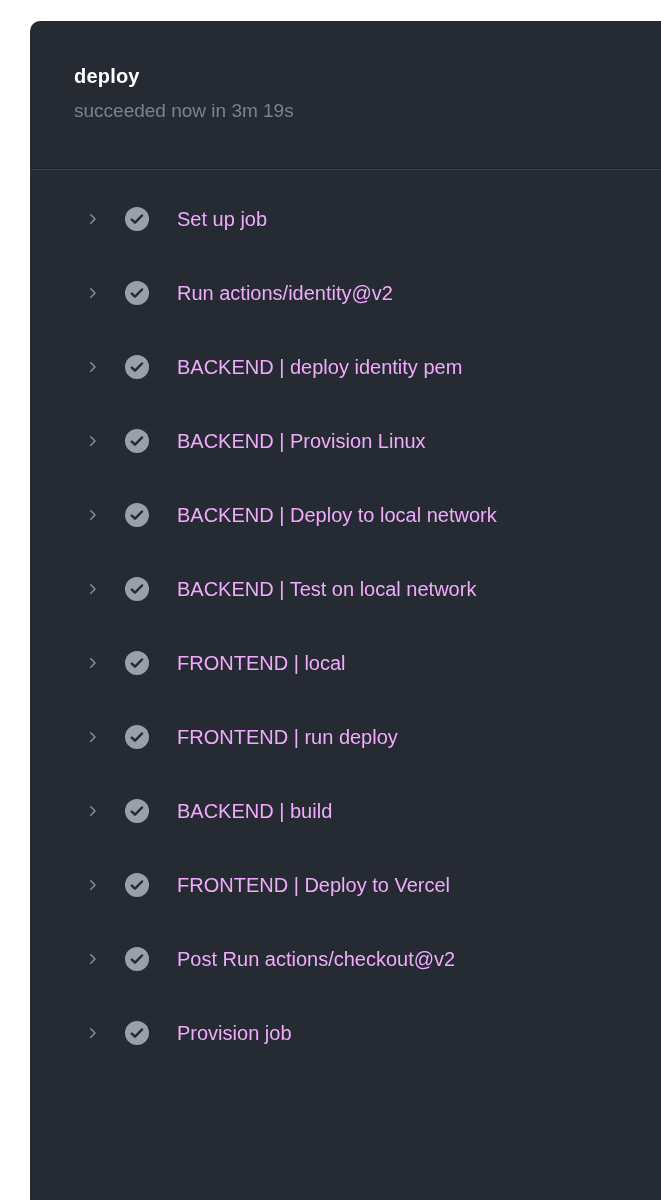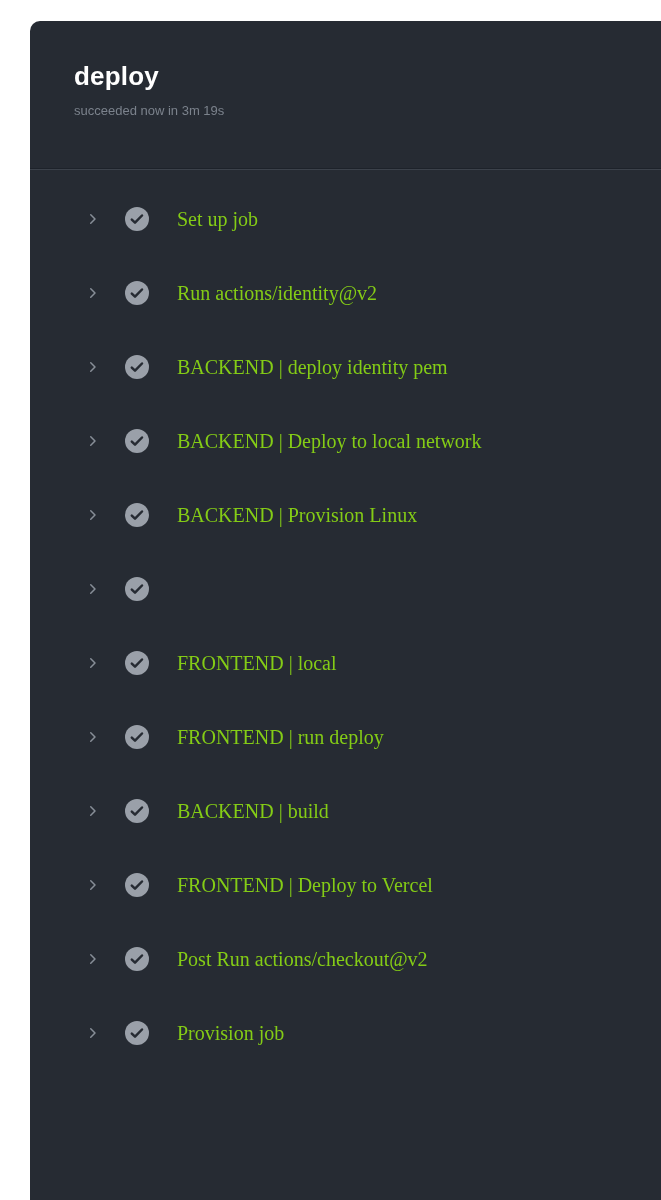--- a/index.html
+++ b/index.html
@@ -25,29 +25,29 @@
     overflow: hidden;
   }
   .job-header {
     box-sizing: border-box;
     height: 148px;
     padding: 39px 20px 0 44px;
     border-bottom: 1px solid #1d222a;
   }
   .job-title {
     margin: 0;
-    font-size: 26px;
+    font-size: 20px;
     line-height: 32px;
     font-weight: 700;
     color: #ffffff;
     letter-spacing: 0.2px;
   }
   .job-status {
     margin-top: 8px;
-    font-size: 13px;
+    font-size: 19px;
     line-height: 22px;
     font-weight: 400;
     color: #7b828c;
   }
   .steps {
     list-style: none;
     margin: 0;
     padding: 12px 0 0 0;
     border-top: 1px solid #3c424b;
   }
@@ -69,23 +69,22 @@
     width: 24px;
     height: 24px;
     margin-right: 28px;
     flex: 0 0 auto;
     display: inline-flex;
   }
   .step-label {
     font-size: 20px;
     line-height: 26px;
     font-weight: 400;
-    color: #84cc16;
+    color: #f0abfc;
     white-space: nowrap;
-    font-family: Liberation Serif, serif;
   }
 </style>
 </head>
 <body>
 
 <div class="panel">
   <div class="job-header">
     <h1 class="job-title">deploy</h1>
     <div class="job-status">succeeded now in 3m 19s</div>
   </div>
@@ -140,50 +139,51 @@
       <svg width="16" height="16" viewBox="0 0 16 16" aria-hidden="true">
         <path d="M6.22 3.22a.75.75 0 0 1 1.06 0l4.25 4.25a.75.75 0 0 1 0 1.06l-4.25 4.25a.75.75 0 1 1-1.06-1.06L9.94 8 6.22 4.28a.75.75 0 0 1 0-1.06Z" fill="#878e97"></path>
       </svg>
     </span>
     <span class="check">
       <svg width="24" height="24" viewBox="0 0 24 24" aria-hidden="true">
         <circle cx="12" cy="12" r="12" fill="#9aa0a9"></circle>
         <path d="M6.8 12.6l3.2 3.1 7-7.2" fill="none" stroke="#262b33" stroke-width="2.5" stroke-linecap="round" stroke-linejoin="round"></path>
       </svg>
     </span>
+    <span class="step-label">BACKEND | Provision Linux</span>
+  </li>
+
+  <li class="step">
+    <span class="chev">
+      <svg width="16" height="16" viewBox="0 0 16 16" aria-hidden="true">
+        <path d="M6.22 3.22a.75.75 0 0 1 1.06 0l4.25 4.25a.75.75 0 0 1 0 1.06l-4.25 4.25a.75.75 0 1 1-1.06-1.06L9.94 8 6.22 4.28a.75.75 0 0 1 0-1.06Z" fill="#878e97"></path>
+      </svg>
+    </span>
+    <span class="check">
+      <svg width="24" height="24" viewBox="0 0 24 24" aria-hidden="true">
+        <circle cx="12" cy="12" r="12" fill="#9aa0a9"></circle>
+        <path d="M6.8 12.6l3.2 3.1 7-7.2" fill="none" stroke="#262b33" stroke-width="2.5" stroke-linecap="round" stroke-linejoin="round"></path>
+      </svg>
+    </span>
     <span class="step-label">BACKEND | Deploy to local network</span>
   </li>
 
   <li class="step">
     <span class="chev">
       <svg width="16" height="16" viewBox="0 0 16 16" aria-hidden="true">
         <path d="M6.22 3.22a.75.75 0 0 1 1.06 0l4.25 4.25a.75.75 0 0 1 0 1.06l-4.25 4.25a.75.75 0 1 1-1.06-1.06L9.94 8 6.22 4.28a.75.75 0 0 1 0-1.06Z" fill="#878e97"></path>
       </svg>
     </span>
     <span class="check">
       <svg width="24" height="24" viewBox="0 0 24 24" aria-hidden="true">
         <circle cx="12" cy="12" r="12" fill="#9aa0a9"></circle>
         <path d="M6.8 12.6l3.2 3.1 7-7.2" fill="none" stroke="#262b33" stroke-width="2.5" stroke-linecap="round" stroke-linejoin="round"></path>
       </svg>
     </span>
-    <span class="step-label">BACKEND | Provision Linux</span>
-  </li>
-
-  <li class="step">
-    <span class="chev">
-      <svg width="16" height="16" viewBox="0 0 16 16" aria-hidden="true">
-        <path d="M6.22 3.22a.75.75 0 0 1 1.06 0l4.25 4.25a.75.75 0 0 1 0 1.06l-4.25 4.25a.75.75 0 1 1-1.06-1.06L9.94 8 6.22 4.28a.75.75 0 0 1 0-1.06Z" fill="#878e97"></path>
-      </svg>
-    </span>
-    <span class="check">
-      <svg width="24" height="24" viewBox="0 0 24 24" aria-hidden="true">
-        <circle cx="12" cy="12" r="12" fill="#9aa0a9"></circle>
-        <path d="M6.8 12.6l3.2 3.1 7-7.2" fill="none" stroke="#262b33" stroke-width="2.5" stroke-linecap="round" stroke-linejoin="round"></path>
-      </svg>
-    </span>
+    <span class="step-label">BACKEND | Test on local network</span>
   </li>
 
 
   <li class="step">
     <span class="chev">
       <svg width="16" height="16" viewBox="0 0 16 16" aria-hidden="true">
         <path d="M6.22 3.22a.75.75 0 0 1 1.06 0l4.25 4.25a.75.75 0 0 1 0 1.06l-4.25 4.25a.75.75 0 1 1-1.06-1.06L9.94 8 6.22 4.28a.75.75 0 0 1 0-1.06Z" fill="#878e97"></path>
       </svg>
     </span>
     <span class="check">

